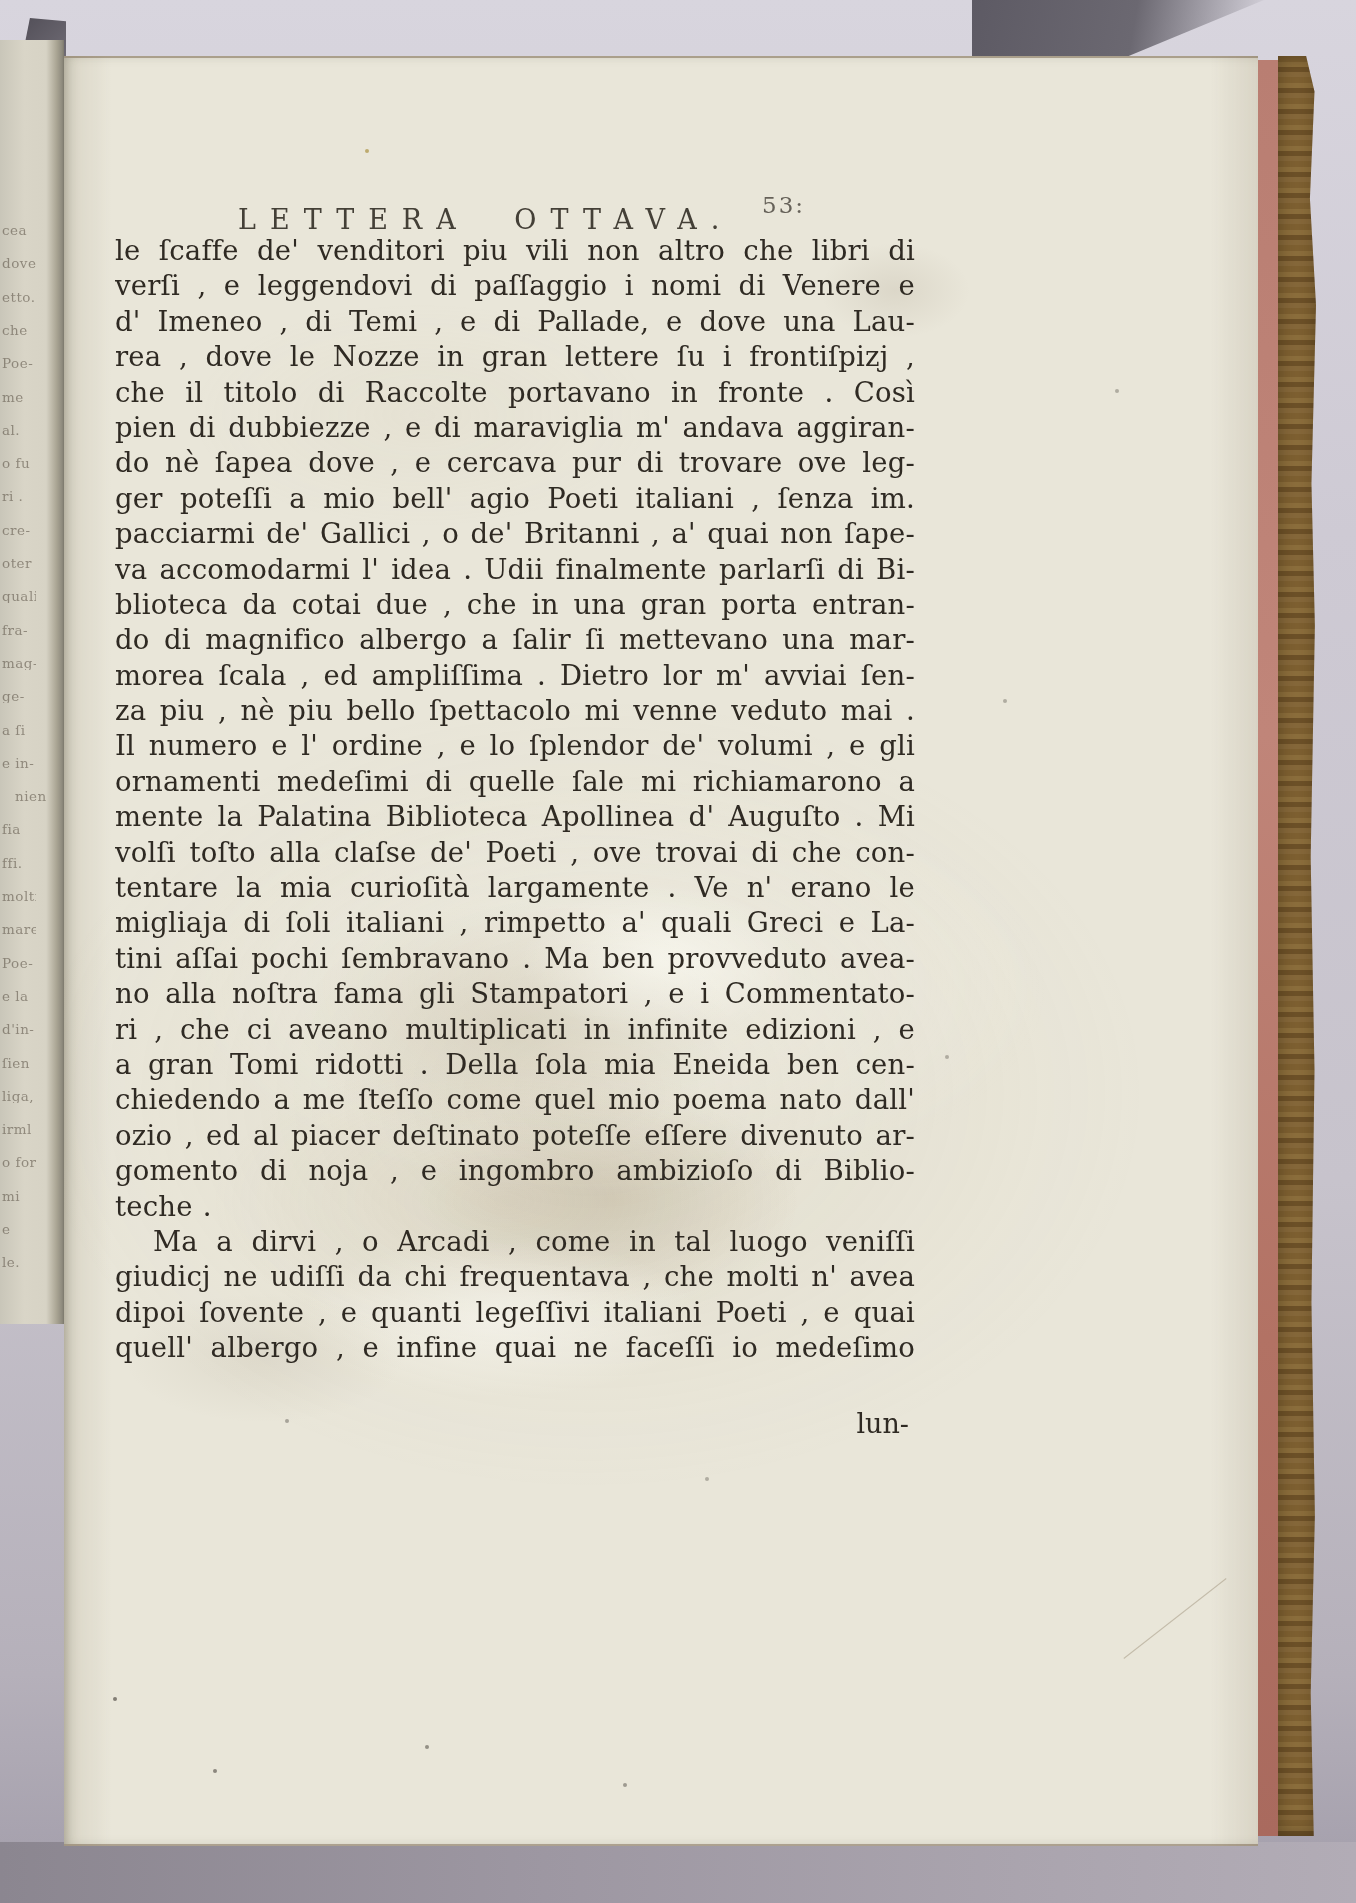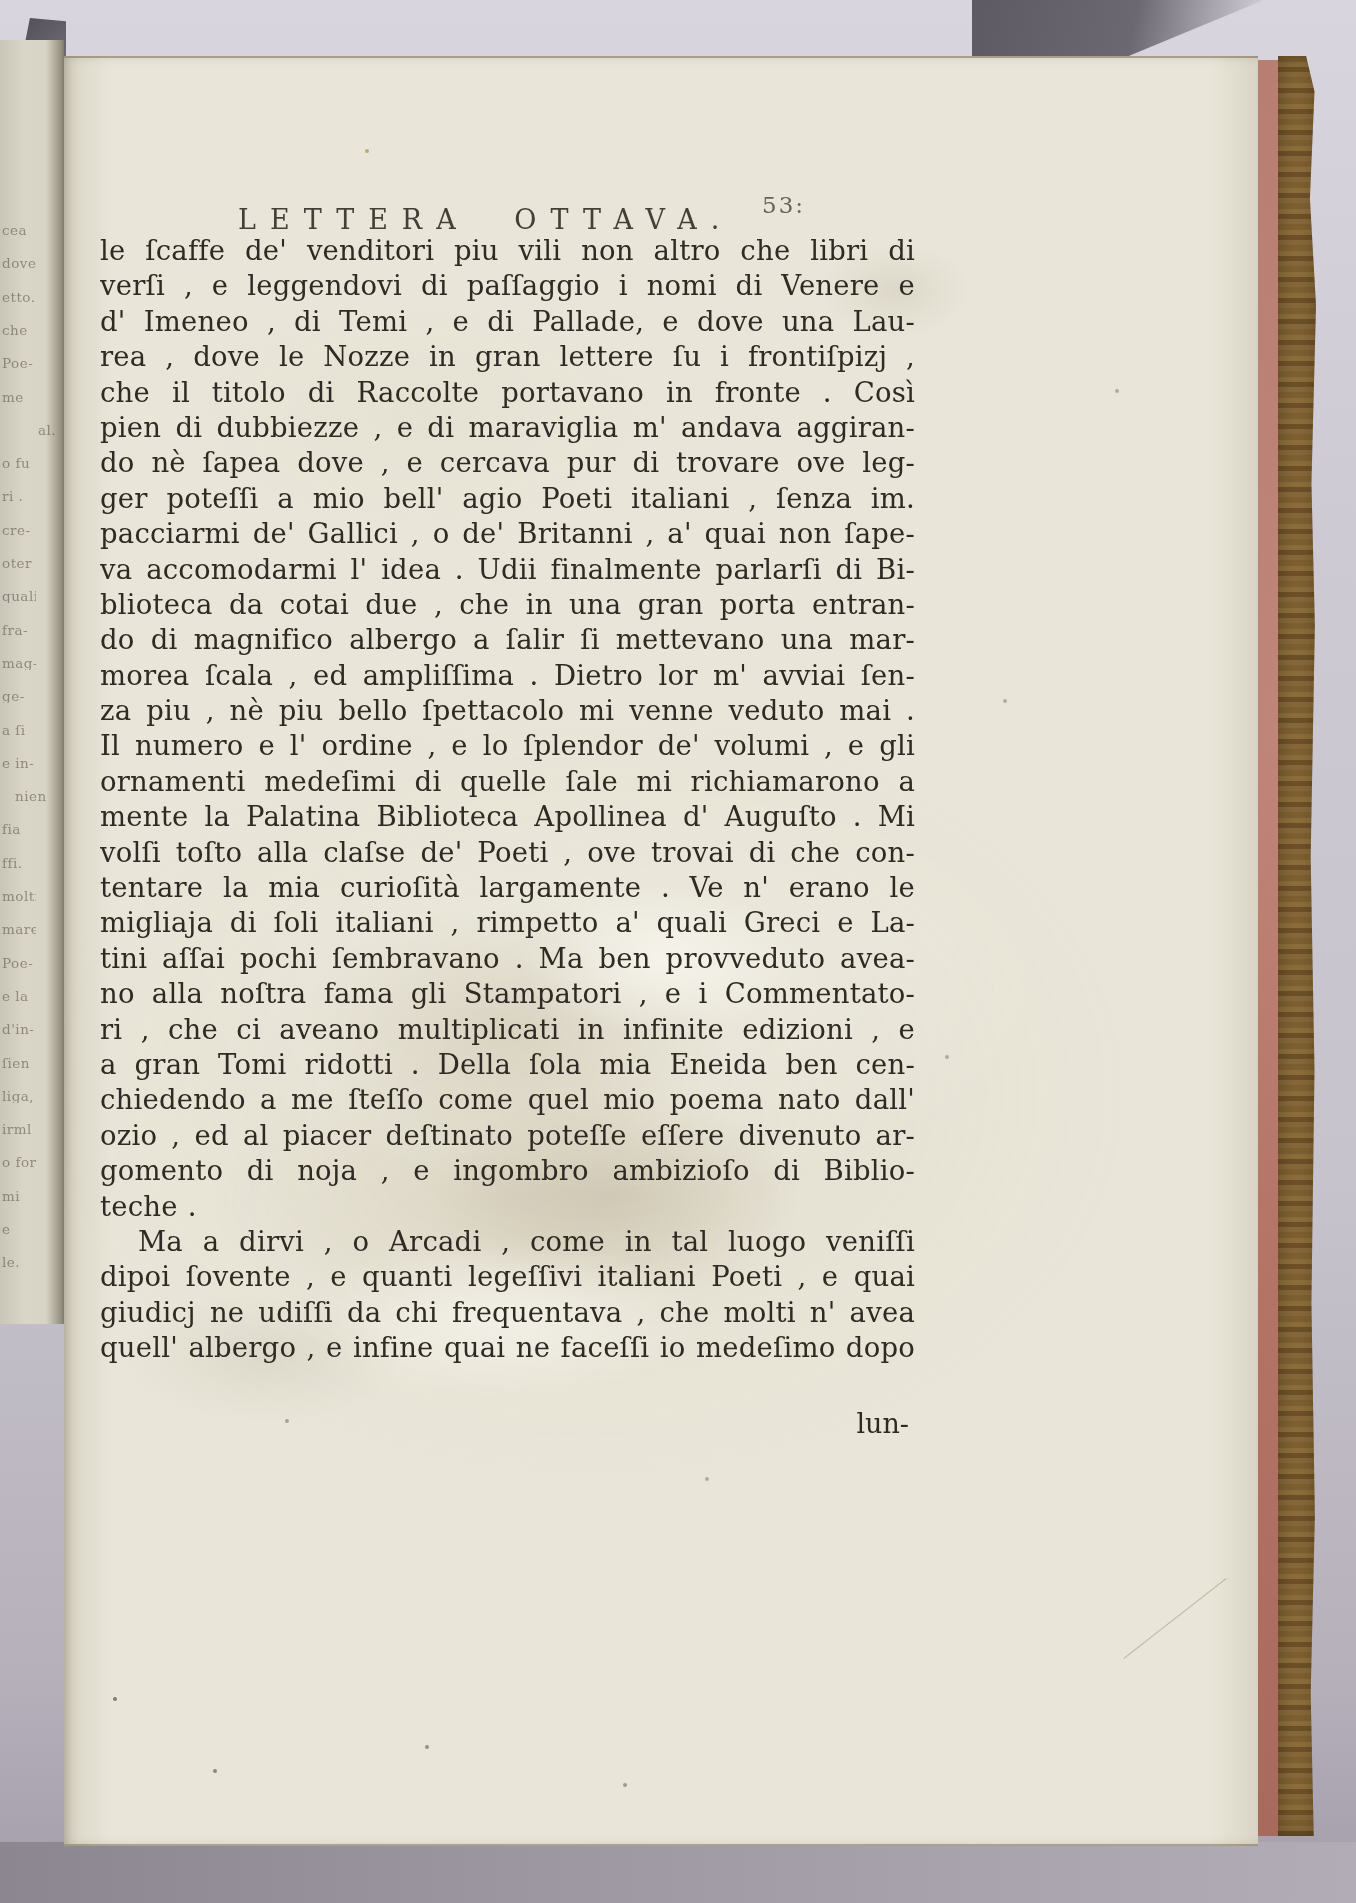--- a/index.html
+++ b/index.html
@@ -54,21 +54,21 @@
 
   
   .header{position:absolute;left:36px;top:130px;width:815px;height:42px;color:var(--ink,#2f2a23);}
   .title{position:absolute;left:138px;top:16px;font-size:27px;letter-spacing:14px;word-spacing:22px;
     color:#37322a;opacity:.92;white-space:nowrap;}
   .folio{position:absolute;left:662px;top:4px;font-size:23px;letter-spacing:2px;opacity:.7;}
 
   
   .body{position:absolute;left:36px;top:175px;width:815px;color:var(--ink,#2f2a23);}
   .ln{height:35.4px;line-height:35.4px;font-size:27.5px;letter-spacing:.2px;word-spacing:1px;
-    text-align:justify;text-align-last:justify;overflow:hidden;white-space:normal;}
+    text-align:justify;text-align-last:justify;overflow:hidden;white-space:normal;margin-left:15px;}
   .ln.noj{text-align:left;text-align-last:left;}
   .ln.indent{text-indent:38px;}
   .catchword{position:absolute;left:36px;top:1350px;width:809px;text-align:right;
     font-size:27px;color:var(--ink,#2f2a23);}
 
   
   .fore-pink{position:absolute;left:1258px;top:60px;width:20px;height:1776px;
     background:linear-gradient(180deg,#b97e72 0%,var(--fore-edge-pink,#c08579) 38%,#b27264 72%,#a96a5e 100%);}
   .fore-brown{position:absolute;left:1278px;top:56px;width:38px;height:1780px;
     background:repeating-linear-gradient(180deg,#7e6031 0 6px,#8c6e3c 6px 11px,#6d5128 11px 16px,#86683a 16px 21px);
@@ -84,21 +84,21 @@
   <div class="shadow-tl"></div>
 
   <div class="left-edge">
     <div id="frag-col">
         <span class="frag" style="top: 183px;">cea</span>
         <span class="frag" style="top: 216.3px;">dove</span>
         <span class="frag" style="top: 249.6px;">etto.</span>
         <span class="frag" style="top: 282.9px;">che</span>
         <span class="frag" style="top: 316.2px;">Poe-</span>
         <span class="frag" style="top: 349.5px;">me</span>
-        <span class="frag" style="top: 382.8px; margin-left: 36px;">al.</span>
+        <span class="frag" style="top: 382.8px;">al.</span>
         <span class="frag" style="top: 416.1px;">o fu</span>
         <span class="frag" style="top: 449.4px;">ri .</span>
         <span class="frag" style="top: 482.7px;">cre-</span>
         <span class="frag" style="top: 516px;">oter</span>
         <span class="frag" style="top: 549.3px;">quali</span>
         <span class="frag" style="top: 582.6px;">fra-</span>
         <span class="frag" style="top: 615.9px;">mag-</span>
         <span class="frag" style="top: 649.2px;">ge-</span>
         <span class="frag" style="top: 682.5px;">a ſi</span>
         <span class="frag" style="top: 715.8px;">e in-</span>
@@ -158,22 +158,22 @@
         <div class="ln">migliaja di ſoli italiani , rimpetto a' quali Greci e La-</div>
         <div class="ln">tini aſſai pochi ſembravano . Ma ben provveduto avea-</div>
         <div class="ln">no alla noſtra fama gli Stampatori , e i Commentato-</div>
         <div class="ln">ri , che ci aveano multiplicati in infinite edizioni , e</div>
         <div class="ln">a gran Tomi ridotti . Della ſola mia Eneida ben cen-</div>
         <div class="ln">chiedendo a me ſteſſo come quel mio poema nato dall'</div>
         <div class="ln">ozio , ed al piacer deſtinato poteſſe eſſere divenuto ar-</div>
         <div class="ln">gomento di noja , e ingombro ambizioſo di Biblio-</div>
         <div class="ln noj">teche .</div>
         <div class="ln indent">Ma a dirvi , o Arcadi , come in tal luogo veniſſi</div>
+        <div class="ln">giudicj ne udiſſi da chi frequentava , che molti n' avea</div>
         <div class="ln">dipoi ſovente , e quanti legeſſivi italiani Poeti , e quai</div>
-        <div class="ln">giudicj ne udiſſi da chi frequentava , che molti n' avea</div>
         <div class="ln">quell' albergo , e infine quai ne faceſſi io medeſimo dopo</div>
       </div>
 
     <div class="catchword">lun-</div>
   </div>
 
   <div class="fore-pink"></div>
   <div class="fore-brown"></div>
 </div>
 

